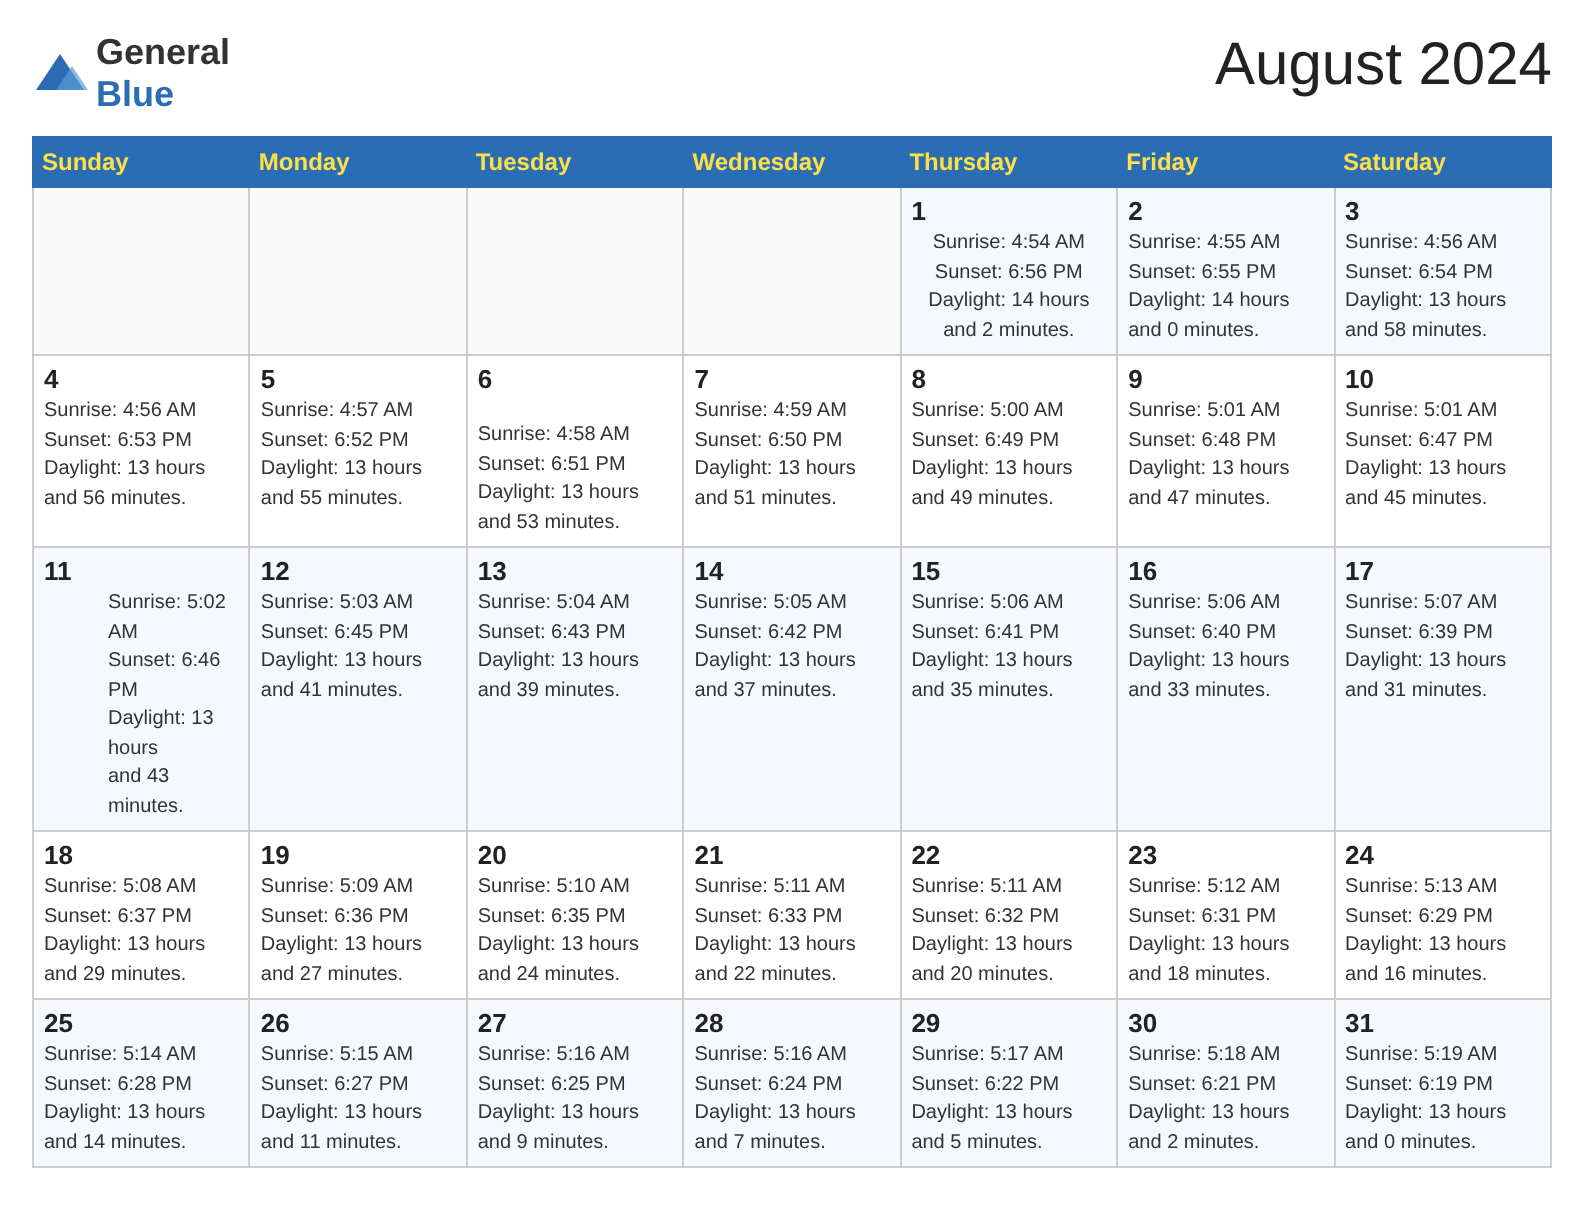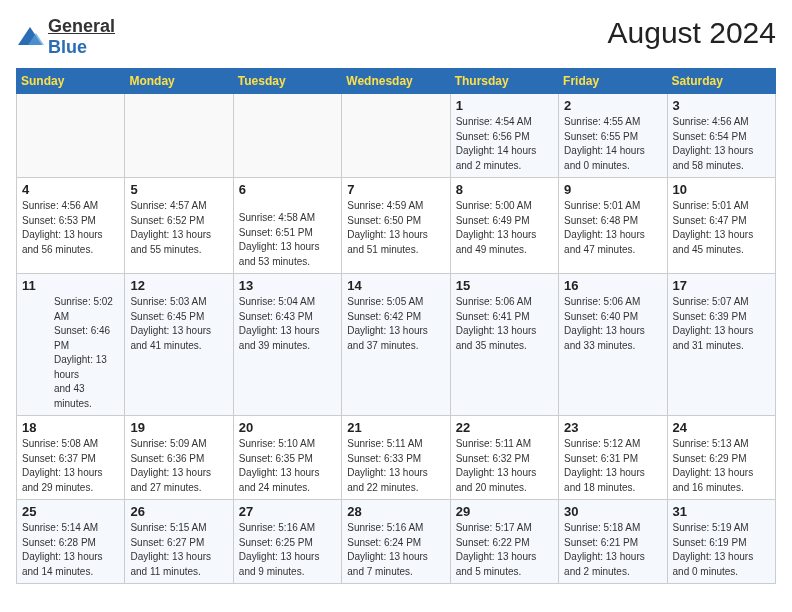--- a/index.html
+++ b/index.html
@@ -18,21 +18,20 @@
     }
     .logo {
       display: flex;
       align-items: center;
       gap: 4px;
     }
     .logo-text-general {
       font-size: 18px;
       font-weight: bold;
       color: #333;
-      text-decoration: underline;
     }
     .logo-text-blue {
       font-size: 18px;
       font-weight: bold;
       color: #2a6db5;
     }
     .logo-icon {
       width: 28px;
       height: 24px;
     }
@@ -125,21 +124,21 @@
       </tr>
   </thead>
   <tbody>
   <tr>
         <td class="empty-cell"></td>
         <td class="empty-cell"></td>
         <td class="empty-cell"></td>
         <td class="empty-cell"></td>
         <td>
           <span class="day-number">1</span>
-          <div class="day-info" style="white-space: pre-line;">Sunrise: 4:54 AM
+          <div class="day-info" style="white-space: pre-line; text-align: center;">Sunrise: 4:54 AM
 Sunset: 6:56 PM
 Daylight: 14 hours
 and 2 minutes.</div>
         </td>
         <td>
           <span class="day-number">2</span>
           <div class="day-info" style="white-space: pre-line;">Sunrise: 4:55 AM
 Sunset: 6:55 PM
 Daylight: 14 hours
 and 0 minutes.</div>

